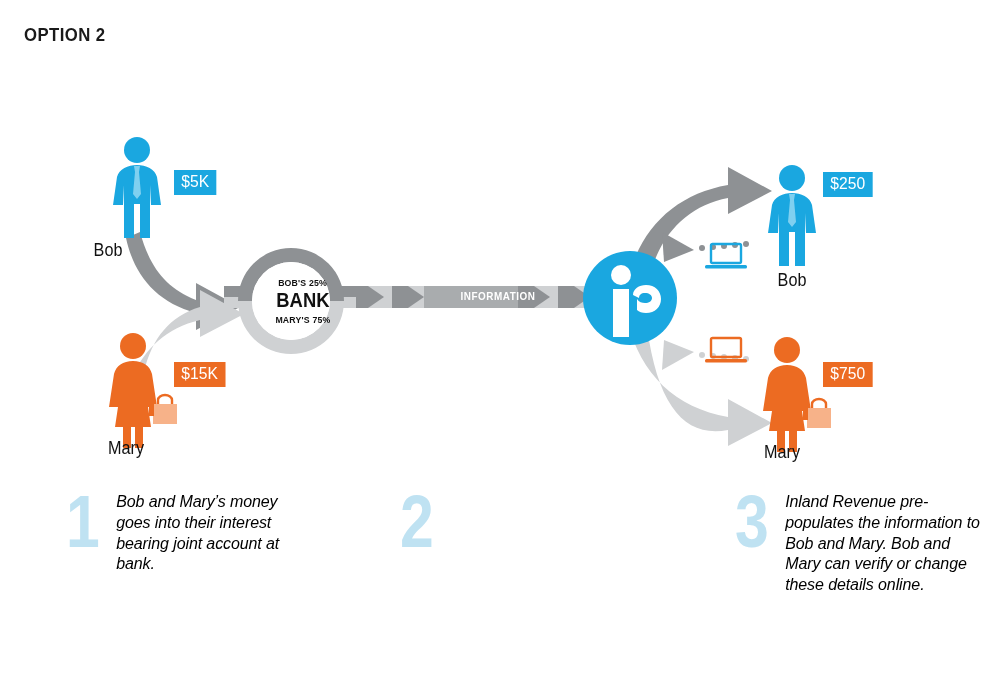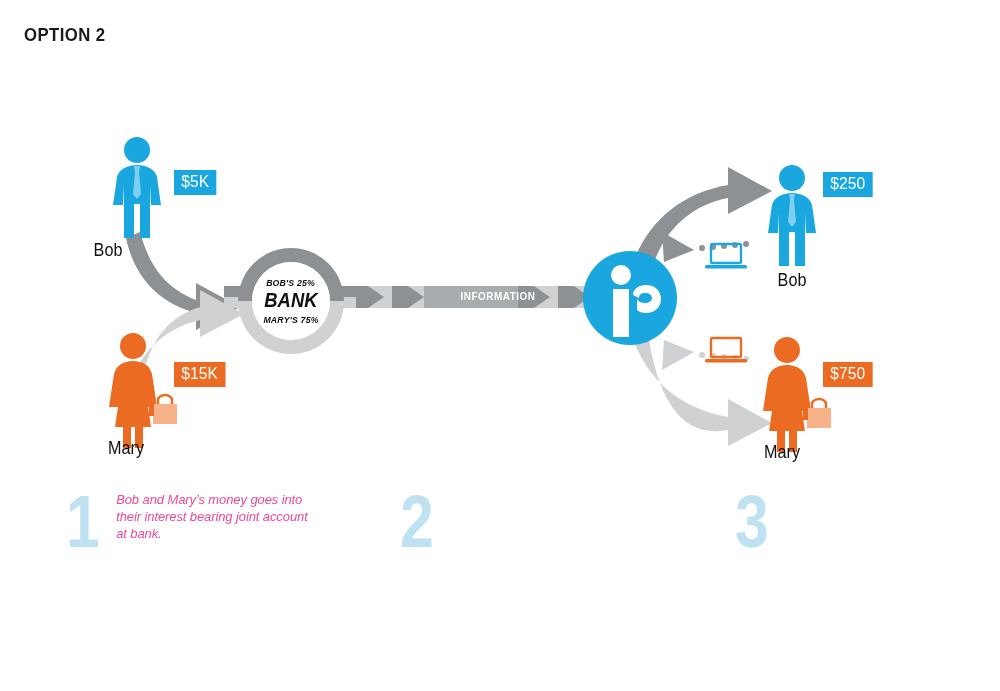--- a/index.html
+++ b/index.html
@@ -34,21 +34,21 @@
   .badge{
     position:absolute;color:#fff;font-size:17px;
     padding:3px 8px 4px 8px;line-height:1.05;
     transform:scaleX(0.92);transform-origin:left center;
     white-space:nowrap;
   }
   .badge.blue{background:#1aa7e0;}
   .badge.orange{background:#ec6b22;}
 
   
-  .bank-wrap{position:absolute;left:238px;top:248px;width:106px;height:106px;font-style:italic;}
+  .bank-wrap{position:absolute;left:250px;top:248px;width:106px;height:106px;}
   .bank-text{
     position:absolute;left:0;top:0;width:106px;height:106px;
     display:flex;flex-direction:column;align-items:center;justify-content:center;
     color:#111;
   }
   .bank-sub{font-size:9.5px;font-weight:bold;letter-spacing:0.2px;
     transform:scaleX(0.92);}
   .bank-main{font-size:20px;font-weight:bold;letter-spacing:0px;margin:1px 0 2px 0;
     transform:scaleX(0.92);}
 
@@ -67,21 +67,21 @@
 
   
   .steps{position:absolute;left:0;top:492px;width:1000px;height:199px;}
   .step{position:absolute;display:flex;align-items:flex-start;}
   .step-num{
     font-size:74px;line-height:0.82;font-weight:bold;color:#bfe2f2;
     margin-right:9px;transform:scaleX(0.82);transform-origin:left top;
     width:46px;
   }
   .step-text{
-    font-size:13px;line-height:1.30;font-style:italic;color:#ec4899;
+    font-size:16px;line-height:1.30;font-style:italic;color:#000000;
     letter-spacing:-0.1px;
   }
   .step1{left:66px;top:0;width:250px;}
   .step2{left:400px;top:0;width:270px;}
   .step3{left:735px;top:0;width:250px;}
 </style>
 </head>
 <body>
 
 <div class="stage">
@@ -240,17 +240,18 @@
       <div class="step-num">1</div>
       <div class="step-text">Bob and Mary’s money goes into their interest bearing joint account at bank.</div>
     </div>
 
     <div class="step step2">
       <div class="step-num">2</div>
     </div>
 
     <div class="step step3">
       <div class="step-num">3</div>
+      <div class="step-text">Inland Revenue pre-populates the information to Bob and Mary. Bob and Mary can verify or change these details online.</div>
     </div>
 
   </div>
 
 </div>
 
 </body></html>

